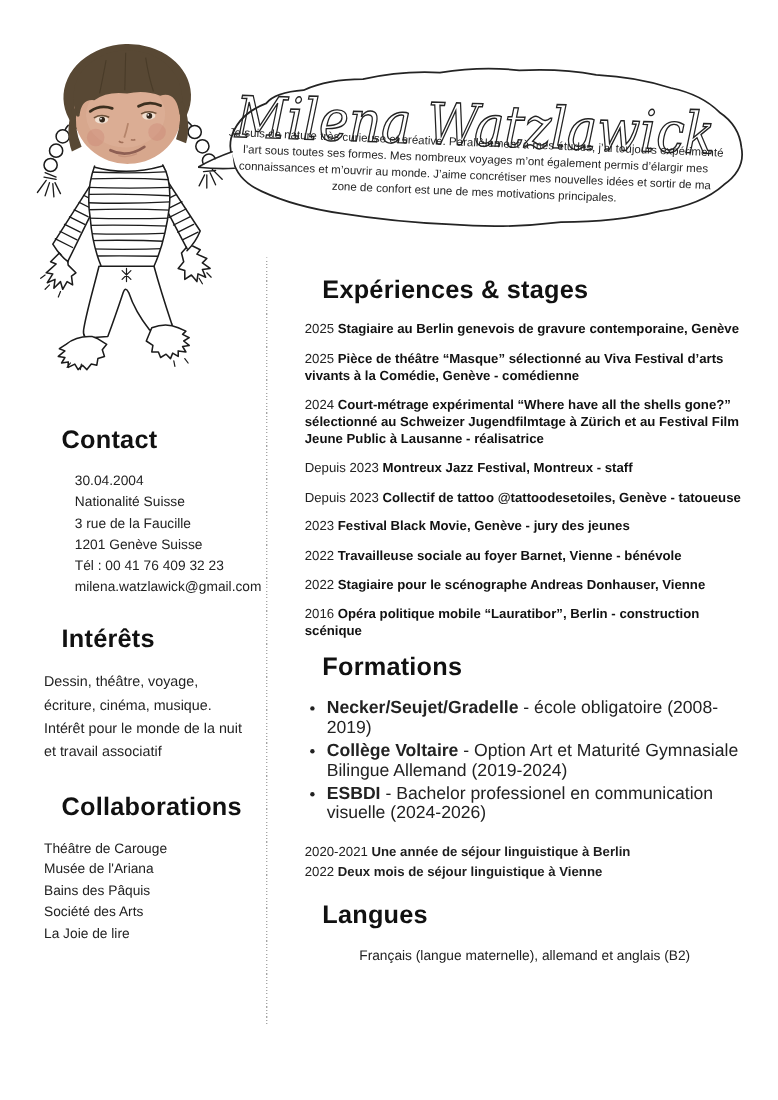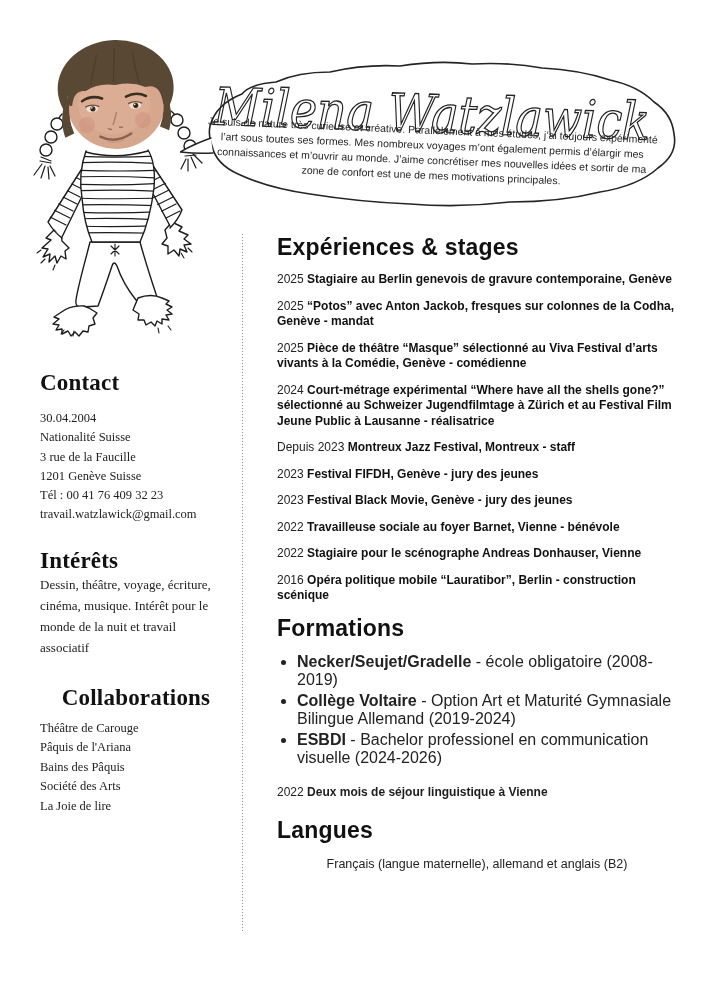--- a/index.html
+++ b/index.html
@@ -1,24 +1,24 @@
 <!DOCTYPE html>
 <html><head>
 <meta charset="utf-8">
 <style>
   html,body{margin:0;padding:0;background:#ffffff;}
   .page{
     position:relative;width:707px;height:1000px;background:#ffffff;overflow:hidden;
     font-family:"Liberation Sans","DejaVu Sans",sans-serif;color:#1d1d1d;
   }
   
-  .h{font-size:23px;font-weight:bold;color:#111;margin:0;line-height:26px;letter-spacing:.2px;}
-  
-  .leftcol{position:absolute;left:40px;top:370px;width:192px;font-family:Liberation Serif, serif;}
-  .contact-lines{margin-top:13px;font-size:12.5px;line-height:19.3px;color:#222;}
+  .h{font-size:23px;font-weight:bold;color:#111;margin:16px;line-height:26px;letter-spacing:.2px;}
+  
+  .leftcol{position:absolute;left:40px;top:370px;width:192px;}
+  .contact-lines{margin-top:13px;font-size:12.5px;line-height:19.3px;color:#222;margin-left:28px;}
   .sec-interets{margin-top:23px;}
   .interests-text{font-size:13px;line-height:21px;color:#222;width:182px;}
   .sec-collab{margin-top:27px;text-align:center;}
   .collab-items{margin-top:8px;font-size:12.5px;line-height:19.5px;color:#222;}
   
   .divider{
     position:absolute;left:242px;top:234px;width:1px;height:698px;
     background-image:repeating-linear-gradient(to bottom,#8e8e8e 0px,#8e8e8e 1px,transparent 1px,transparent 3px);
   }
   
@@ -175,59 +175,59 @@
   <div class="divider"></div>
 
   <div class="leftcol">
     <h2 class="h">Contact</h2>
     <div class="contact-lines">
       <div>30.04.2004</div>
       <div>Nationalité Suisse</div>
       <div>3 rue de la Faucille</div>
       <div>1201 Genève Suisse</div>
       <div>Tél : 00 41 76 409 32 23</div>
-      <div>travail.watzlawick@gmail.com</div>
+      <div>milena.watzlawick@gmail.com</div>
     </div>
 
     <h2 class="h sec-interets">Intérêts</h2>
     <div class="interests-text">Dessin, théâtre, voyage, écriture, cinéma, musique. Intérêt pour le monde de la nuit et travail associatif</div>
 
     <h2 class="h sec-collab">Collaborations</h2>
     <div class="collab-items">
       <div>Théâtre de Carouge</div>
-      <div>Pâquis de l'Ariana</div>
+      <div>Musée de l'Ariana</div>
       <div>Bains des Pâquis</div>
       <div>Société des Arts</div>
       <div>La Joie de lire</div>
     </div>
   </div>
 
   <div class="rightcol">
     <h2 class="h">Expériences &amp; stages</h2>
     <div class="entries">
       <p class="entry"><span class="date">2025</span> <b>Stagiaire au Berlin genevois de gravure contemporaine, Genève</b></p>
-      <p class="entry"><span class="date">2025</span> <b>“Potos” avec Anton Jackob, fresques sur colonnes de la Codha, Genève - mandat</b></p>
       <p class="entry"><span class="date">2025</span> <b>Pièce de théâtre “Masque” sélectionné au Viva Festival d’arts vivants à la Comédie, Genève - comédienne</b></p>
       <p class="entry"><span class="date">2024</span> <b>Court-métrage expérimental “Where have all the shells gone?” sélectionné au Schweizer Jugendfilmtage à Zürich et au Festival Film Jeune Public à Lausanne - réalisatrice</b></p>
       <p class="entry"><span class="date">Depuis 2023</span> <b>Montreux Jazz Festival, Montreux - staff</b></p>
-      <p class="entry"><span class="date">2023</span> <b>Festival FIFDH, Genève - jury des jeunes</b></p>
+      <p class="entry"><span class="date">Depuis 2023</span> <b>Collectif de tattoo @tattoodesetoiles, Genève - tatoueuse</b></p>
       <p class="entry"><span class="date">2023</span> <b>Festival Black Movie, Genève - jury des jeunes</b></p>
       <p class="entry"><span class="date">2022</span> <b>Travailleuse sociale au foyer Barnet, Vienne - bénévole</b></p>
       <p class="entry"><span class="date">2022</span> <b>Stagiaire pour le scénographe Andreas Donhauser, Vienne</b></p>
       <p class="entry"><span class="date">2016</span> <b>Opéra politique mobile “Lauratibor”, Berlin - construction scénique</b></p>
     </div>
 
     <h2 class="h sec-formations">Formations</h2>
     <ul class="formation-list">
       <li><b>Necker/Seujet/Gradelle</b> <span>- école obligatoire (2008-2019)</span></li>
       <li><b>Collège Voltaire</b> <span>- Option Art et Maturité Gymnasiale Bilingue Allemand (2019-2024)</span></li>
       <li><b>ESBDI</b> <span>- Bachelor professionel en communication visuelle (2024-2026)</span></li>
     </ul>
 
     <div class="sejours">
+      <div><span class="date">2020-2021</span> <b>Une année de séjour linguistique à Berlin</b></div>
       <div><span class="date">2022</span> <b>Deux mois de séjour linguistique à Vienne</b></div>
     </div>
 
     <h2 class="h sec-langues">Langues</h2>
     <div class="langues-text">Français (langue maternelle), allemand et anglais (B2)</div>
   </div>
 
 </div>
 
 </body></html>

